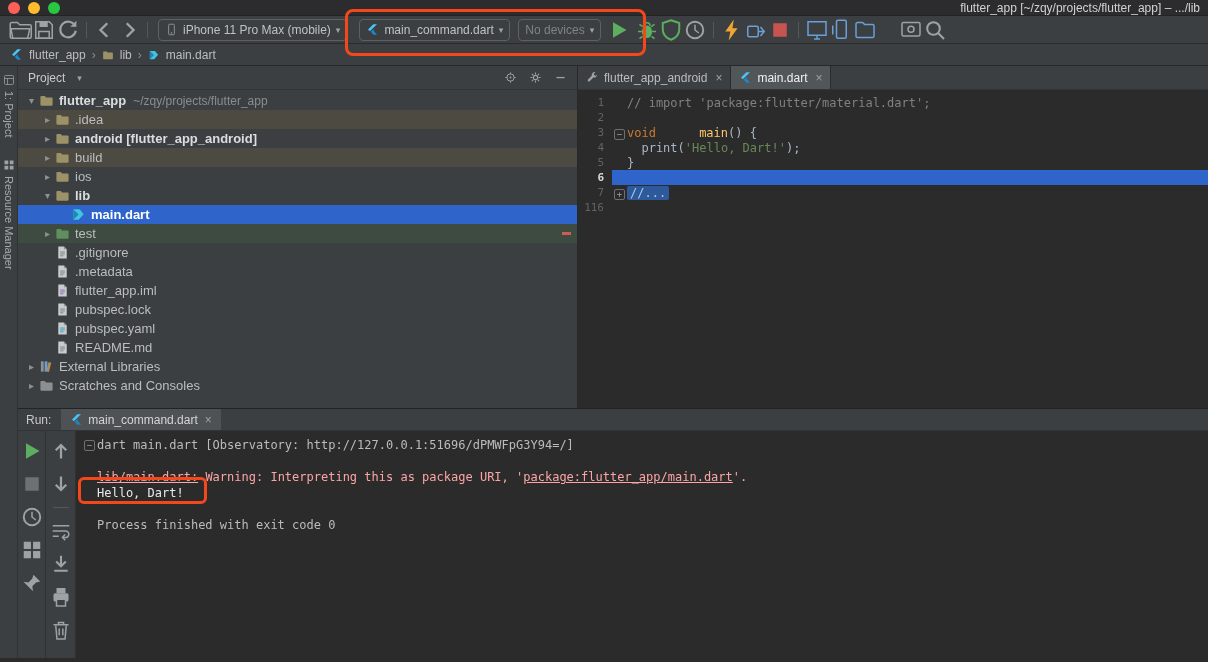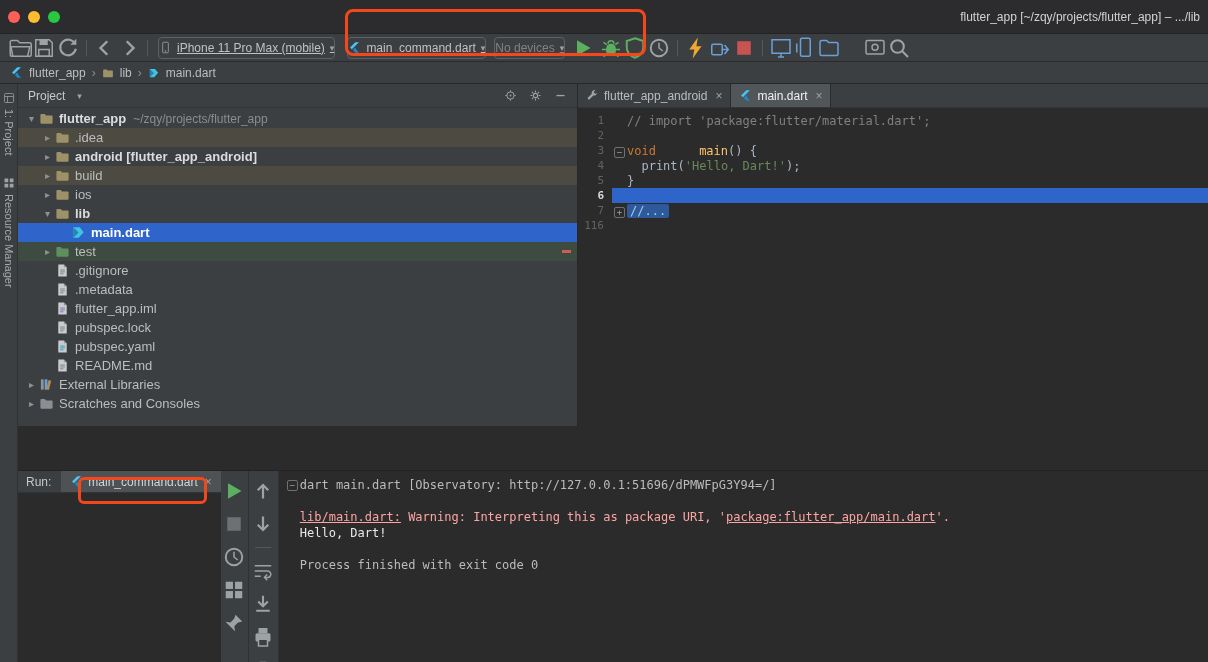--- a/index.html
+++ b/index.html
@@ -8,32 +8,32 @@
     font-family:"Liberation Sans", sans-serif;
     font-size:13px; color:#bbbbbb; background:#2b2b2b;
     overflow:hidden; position:relative; cursor:default;
   }
   .icon { display:inline-block; width:16px; height:16px; flex:none; }
   .icon svg { width:100%; height:100%; display:block; }
   .icon.sm { width:13px; height:13px; }
   .icon.xs { width:12px; height:12px; }
 
   
-  .titlebar { height:34px; background:#2c2c2e; display:flex; align-items:center; padding:0 8px; border-bottom:1px solid #232323; }
+  .titlebar { height:16px; background:#2c2c2e; display:flex; align-items:center; padding:0 8px; border-bottom:1px solid #232323; }
   .lights { display:flex; gap:8px; }
   .light { width:12px; height:12px; border-radius:50%; }
   .light.red { background:#ff5f57; } .light.yellow { background:#febc2e; } .light.green { background:#28c840; }
   .title-text { margin-left:auto; color:#d2d2d2; font-size:12px; white-space:nowrap; }
 
   
   .toolbar { height:28px; background:#3c3f41; display:flex; align-items:center; padding:0 8px; border-bottom:1px solid #2b2b2b; }
   .tbtn { width:24px; height:24px; display:flex; align-items:center; justify-content:center; border-radius:3px; }
   .tb-group { display:flex; align-items:center; }
   .vsep { width:1px; height:16px; background:#55585a; margin:0 6px; flex:none; }
-  .combo { height:22px; border:1px solid #5e6163; border-radius:4px; display:flex; align-items:center; gap:5px; padding:0 0; font-size:12px; color:#bfc1c3; background:#3c3f41; white-space:nowrap;text-decoration:underline; }
+  .combo { height:22px; border:1px solid #5e6163; border-radius:4px; display:flex; align-items:center; gap:5px; padding:0 6px; font-size:12px; color:#bfc1c3; background:#3c3f41; white-space:nowrap; }
   .combo.muted { color:#808386; }
   .combo .chev { font-size:9px; color:#9da2a5; }
 
   
   .breadcrumbs { height:22px; background:#3c3f41; border-bottom:1px solid #282828; display:flex; align-items:center; padding:0 10px; gap:6px; font-size:12px; color:#bbbdbf; }
   .crumb-sep { color:#8a8d90; font-size:12px; }
 
   
   .main { display:flex; height:592px; }
   .stripe { width:18px; background:#3c3f41; border-right:1px solid #2f3133; display:flex; flex-direction:column; align-items:center; padding-top:8px; gap:22px; flex:none; }
@@ -72,21 +72,21 @@
   .gnum.cur { color:#d9dadb; font-weight:bold; }
   .code-content { flex:1; display:flex; align-items:flex-end; font-family:"DejaVu Sans Mono", monospace; font-size:12px; white-space:pre; min-width:0; }
   .code-content.selected { background:#2f65ca; }
   .fold-slot { width:15px; flex:none; display:flex; justify-content:center; align-items:center; }
   .fold-box { width:11px; height:11px; border:1px solid #6e7173; border-radius:2px; font-size:9px; line-height:9px; color:#9da2a5; text-align:center; font-family:"DejaVu Sans Mono", monospace; }
   .tk-cmt { color:#808080; } .tk-kw { color:#cc7832; } .tk-fn { color:#ffc66b;padding-left:36px; }
   .tk-pln { color:#a9b7c6; } .tk-str { color:#6a8759; }
   .tk-fold { background:#2e5a9c; color:#a6c9e8; border-radius:2px; padding:0 3px; }
 
   
-  .run-panel { flex:1; display:flex; flex-direction:row; border-top:1px solid #232323; min-height:0;margin-top:44px; }
+  .run-panel { flex:1; display:flex; flex-direction:column; border-top:1px solid #232323; min-height:0; }
   .run-header { height:22px; background:#3c3f41; display:flex; align-items:stretch; padding-left:8px; gap:10px; border-bottom:1px solid #323537; }
   .run-label { font-size:12px; color:#c6c8ca; align-self:center; }
   .run-tab { display:flex; align-items:center; gap:5px; padding:0 9px; background:#4e5254; font-size:12px; color:#d3d5d7; }
   .run-tab .close { color:#9da2a5; font-size:12px; margin-left:2px; }
   .run-body { flex:1; display:flex; min-height:0; background:#2b2b2b; }
   .run-col { background:#3c3f41; border-right:1px solid #2f3133; display:flex; flex-direction:column; align-items:center; padding-top:8px; gap:9px; flex:none; }
   .run-col.c1 { width:28px; }
   .run-col.c2 { width:30px; }
   .run-col .vsep { width:16px; height:1px; margin:2px 0; }
   .console { flex:1; min-width:0; padding:6px 6px; overflow:hidden; }

